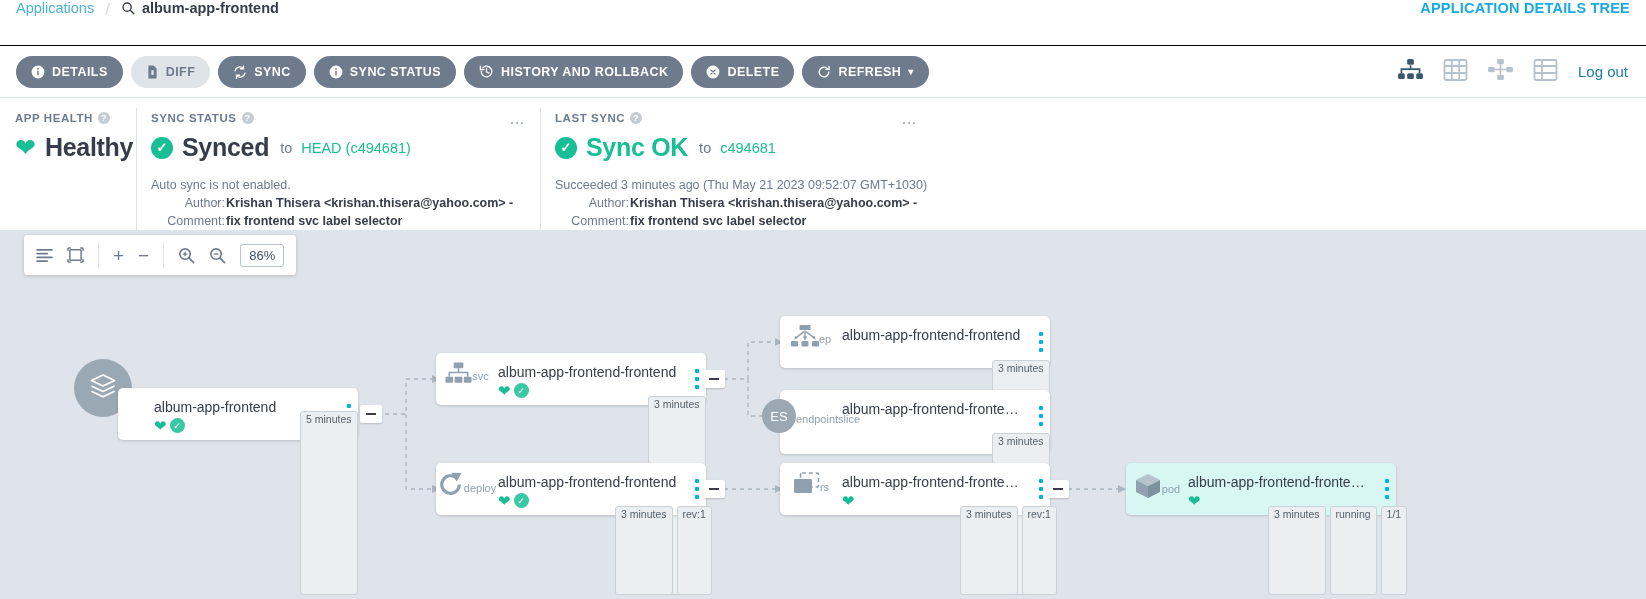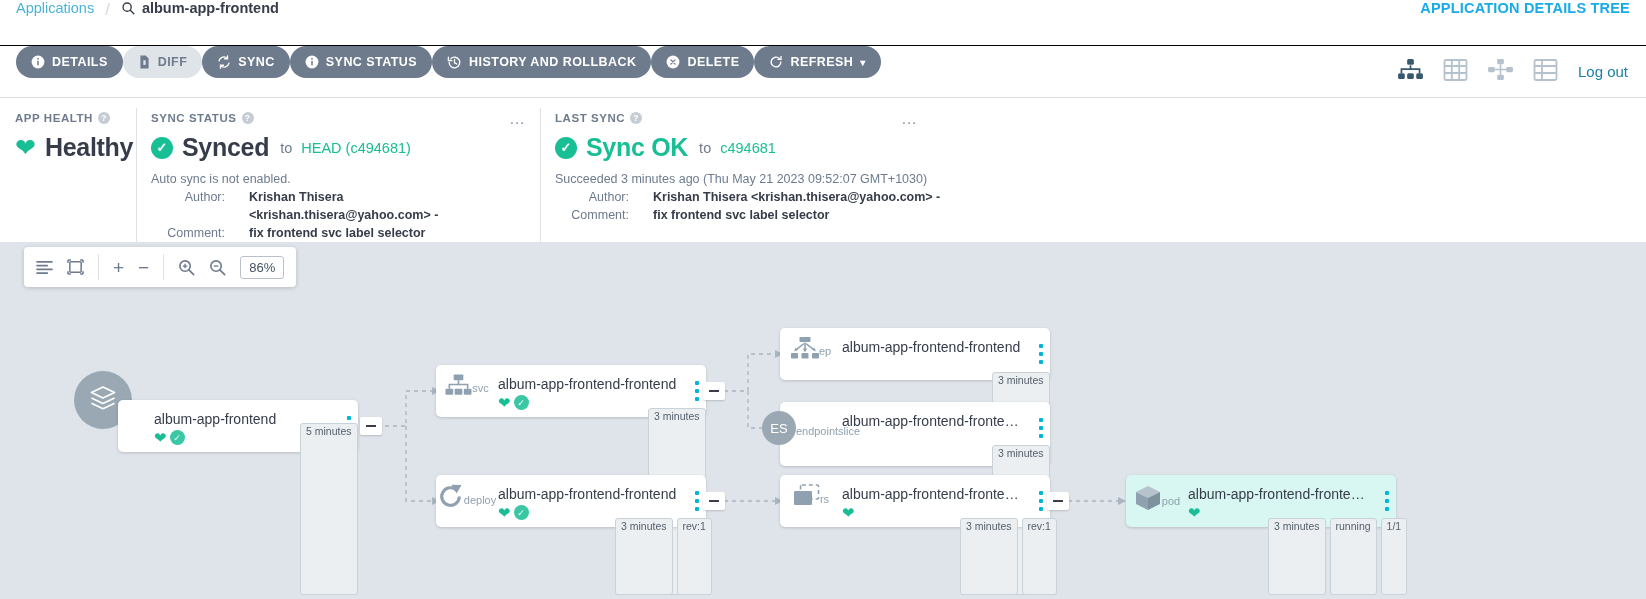--- a/index.html
+++ b/index.html
@@ -20,22 +20,22 @@
   .crumb-sep { color: #d5d9de; margin: 0 11px; font-size: 17px; font-weight: 300; }
   .crumb-current { display: flex; align-items: center; gap: 7px; color: #363c4a; font-size: 14.5px; font-weight: 600; }
   .crumb-current svg { display:block; }
   .app-details-tree {
     margin-left: auto; color: #19aae8; font-size: 14.5px; font-weight: 600;
     letter-spacing: .2px; cursor: pointer;
   }
 
   
   .toolbar {
-    height: 52px; flex: 0 0 52px; display: flex; 
-    padding: 0 12px 0 16px; background: #fff; border-bottom: 1px solid #dee3e8;
+    height: 52px; flex: 0 0 52px; display: flex; align-items: center;
+    padding: 0 12px 0 16px; gap: 8px; background: #fff; border-bottom: 1px solid #dee3e8;
   }
   .tb-btn {
     display: inline-flex; align-items: center; gap: 7px; height: 32px;
     padding: 0 15px; border-radius: 16px; background: #6d7b8d; color: #fff;
     font-size: 12.5px; font-weight: 700; letter-spacing: .45px; cursor: pointer;
     border: none; white-space: nowrap; font-family: inherit;
   }
   .tb-btn.muted { background: #dfe4e9; color: #6d7b8d; }
   .tb-btn svg { display: block; flex: 0 0 auto; }
   .tb-right { margin-left: auto; display: flex; align-items: center; gap: 20px; padding-right: 6px; }
@@ -61,23 +61,23 @@
     font-size: 9px; line-height: 12px; text-align: center; font-weight: 700;
   }
   .panel-kebab { position: absolute; right: 14px; top: 4px; color: #8b98a6; font-size: 16px; letter-spacing: 1px; cursor: pointer; line-height: 14px; }
   .big-status { display: flex; align-items: center; gap: 9px; margin-top: 9px; }
   .big-status .txt { font-size: 25px; font-weight: 700; color: #363c4a; letter-spacing: -.3px; }
   .big-status .txt.green { color: #18be94; }
   .heart-big { color: #18be94; font-size: 25px; line-height: 1; }
   .ok-circle { width: 22px; height: 22px; border-radius: 50%; background: #18be94; display: inline-flex; align-items: center; justify-content: center; color: #fff; font-size: 13px; font-weight: 700;}
   .rev-to { font-size: 14.5px; color: #6d7b8d; font-weight: 400; margin-left: 2px; }
   .rev-link { color: #18be94; font-size: 14.5px; cursor: pointer; }
-  .sub-line { font-size: 12.5px; color: #6d7b8d; margin-top: 10px; }
+  .sub-line { font-size: 12.5px; color: #6d7b8d; margin-top: 16px; }
   .meta-table { margin-top: 2px; font-size: 12.5px; color: #363c4a; }
-  .meta-table .row { display: flex; gap: 24px; line-height: 18px; }
+  .meta-table .row { display: flex; gap: 1px; line-height: 18px; }
   .meta-table .k { color: #6d7b8d; width: 74px; text-align: right; flex: 0 0 74px; }
   .meta-table .v { font-weight: 700; }
 
   
   .graph {
     flex: 1; position: relative; background: #dfe4ea; overflow: hidden;
   }
   .graph-toolbar {
     position: absolute; left: 24px; top: 243px;
     height: 40px; background: #fff; border-radius: 4px;

